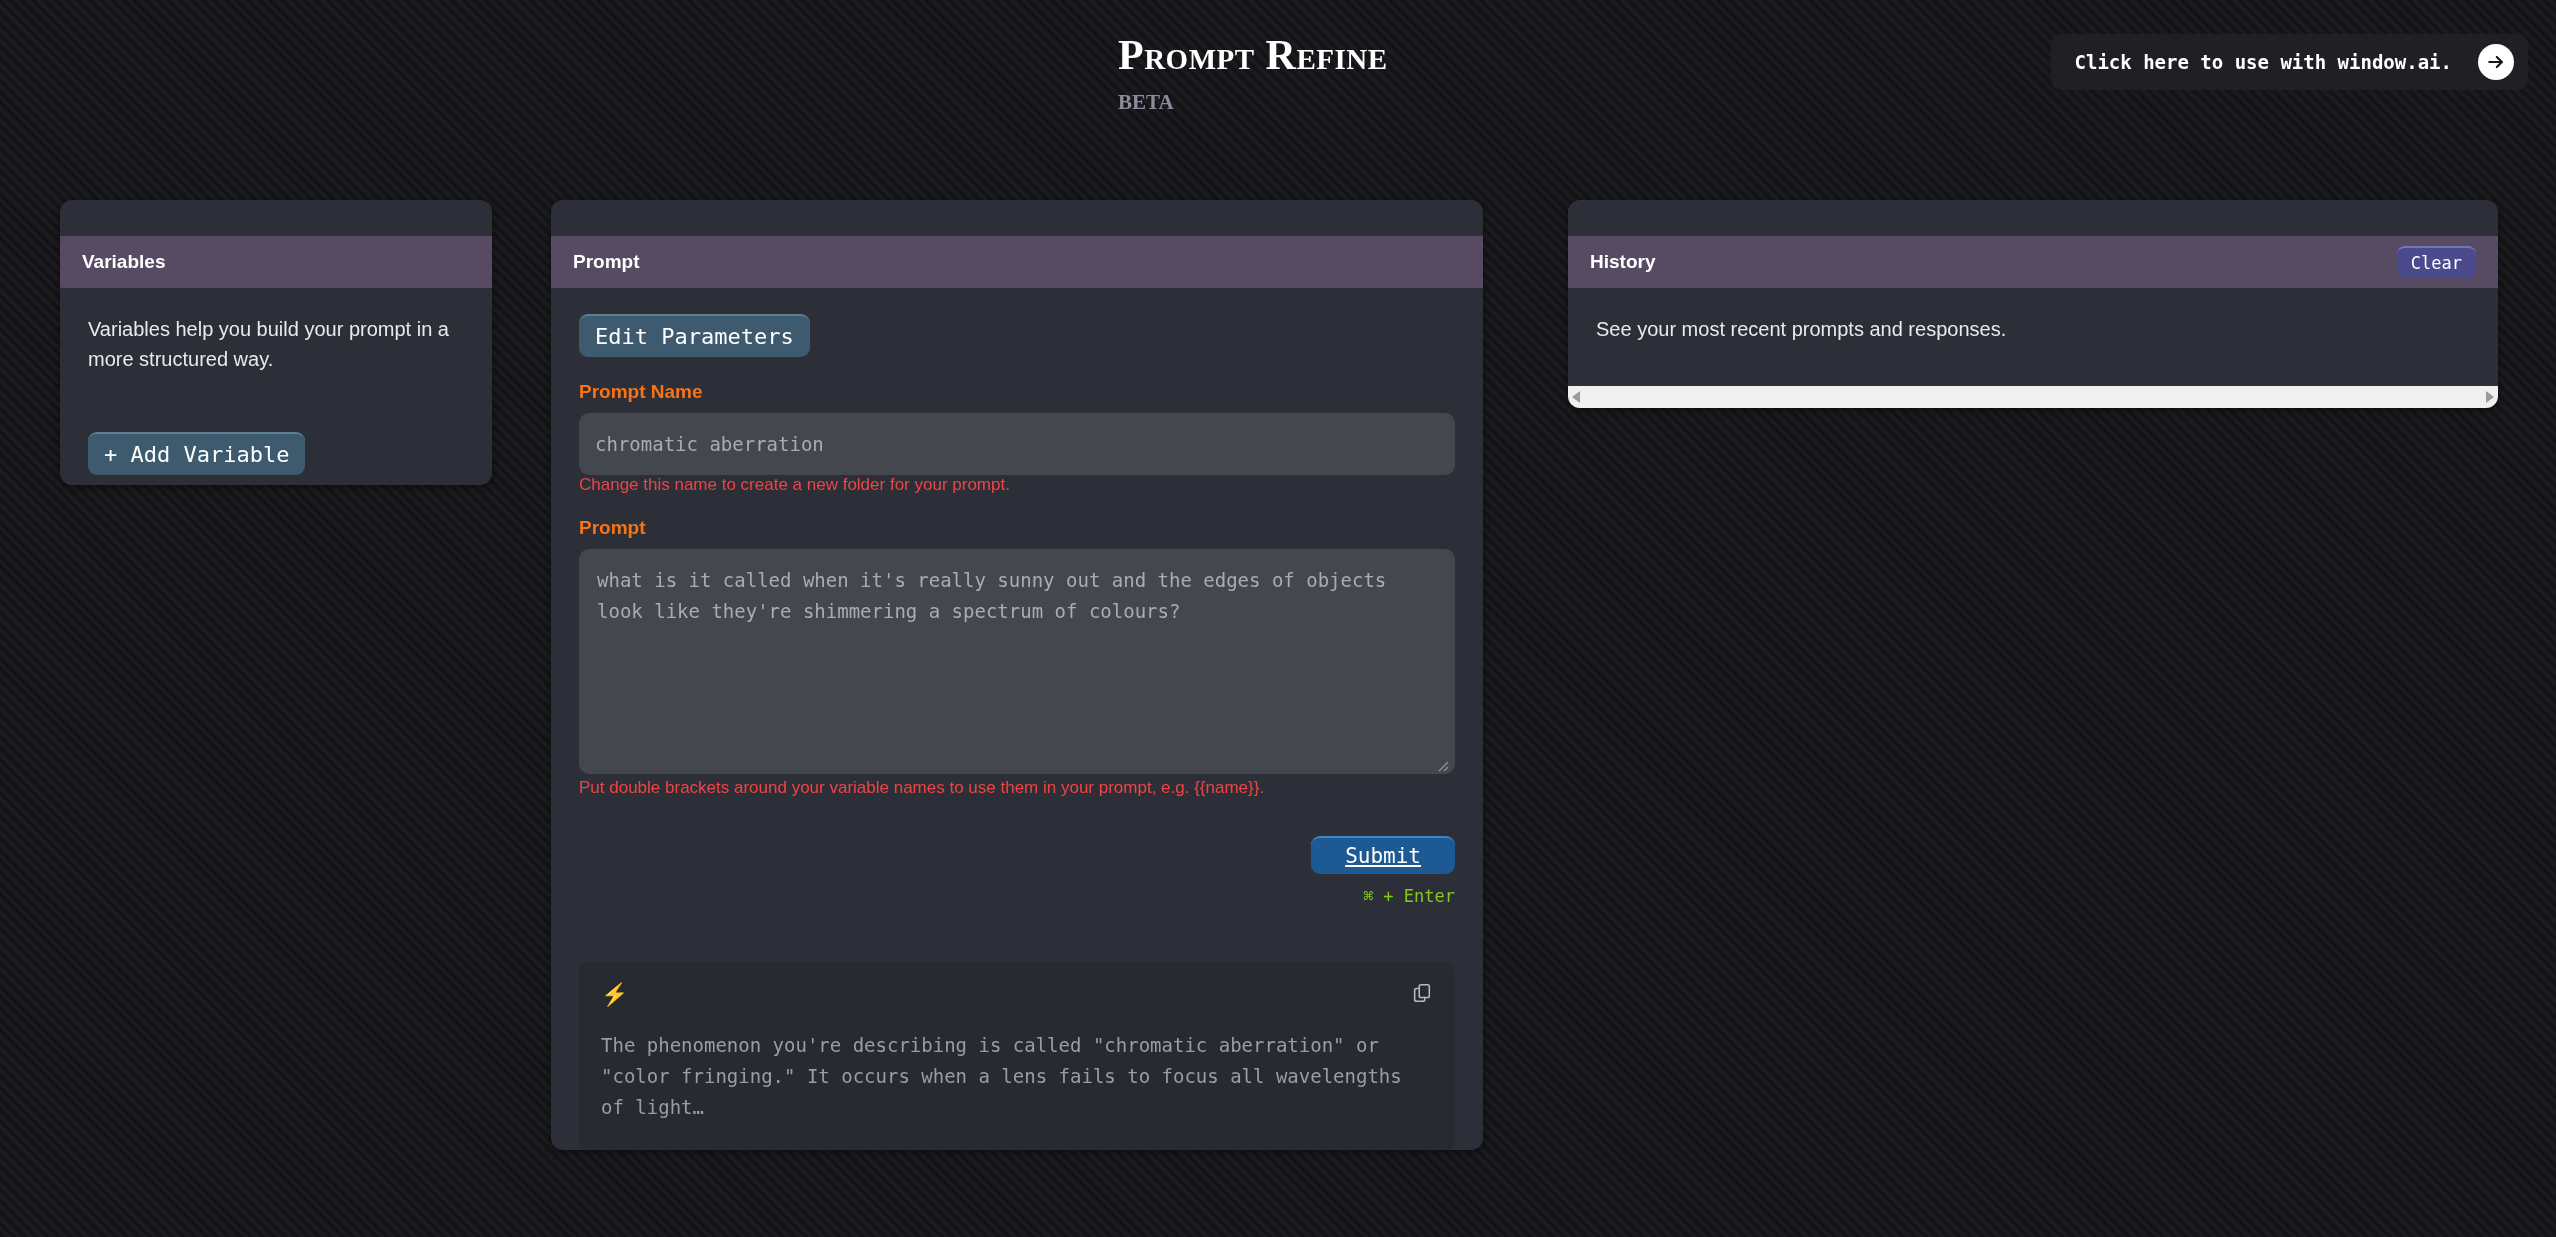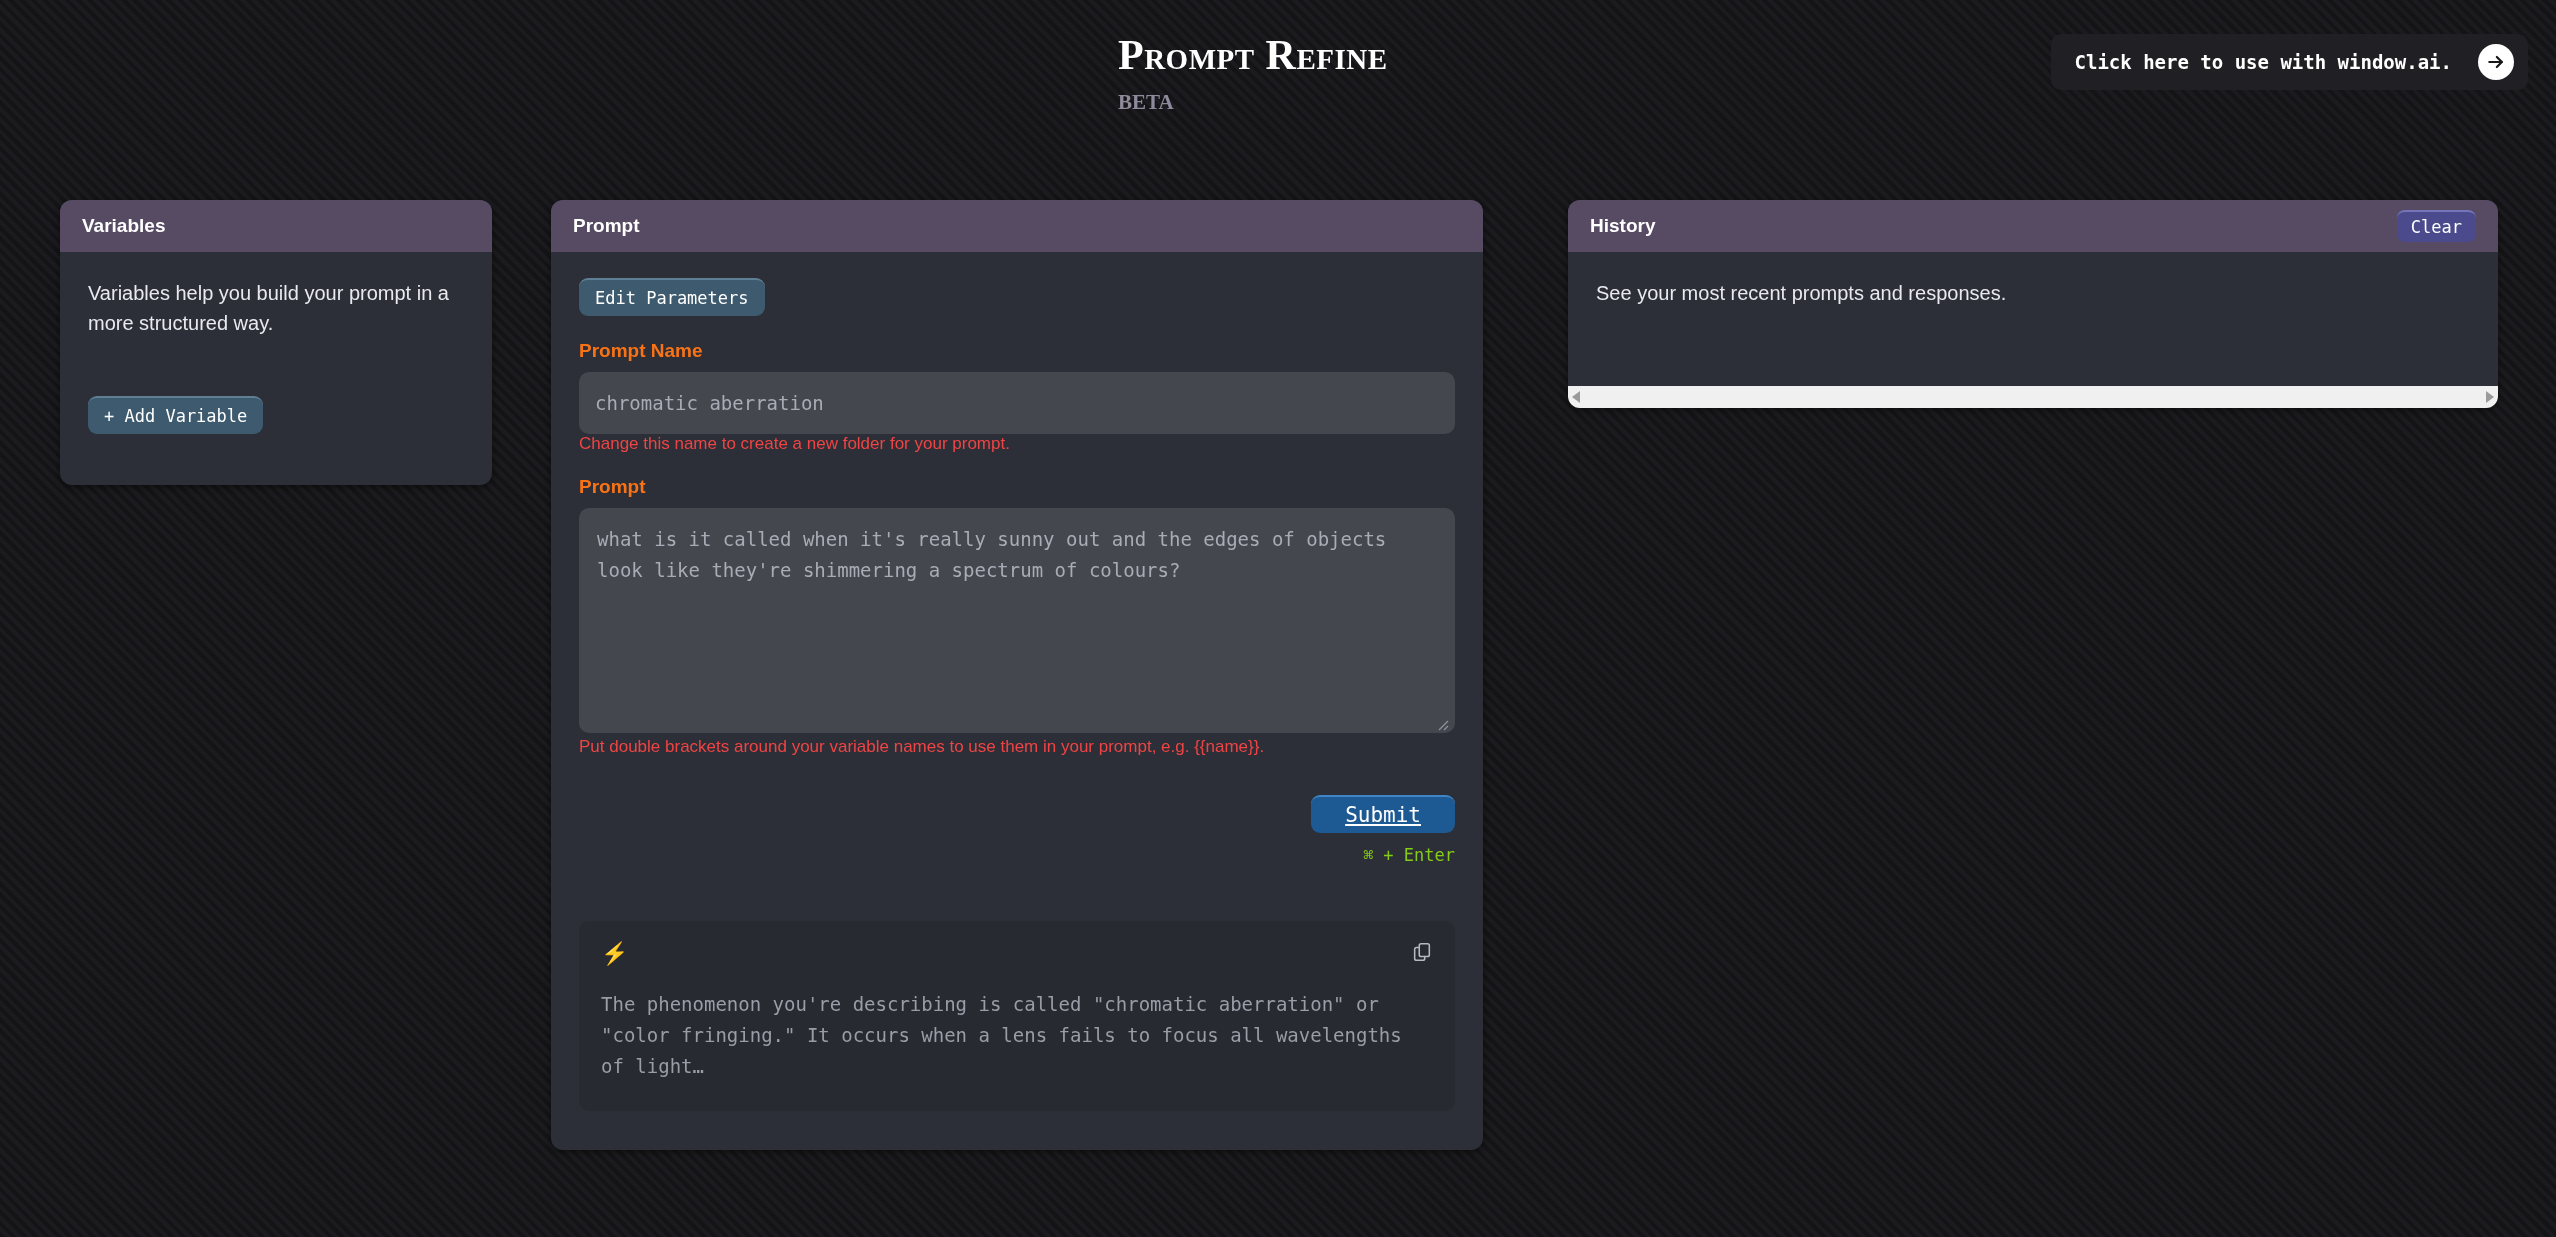--- a/index.html
+++ b/index.html
@@ -113,20 +113,21 @@
     box-shadow: 0 2px 6px rgba(0,0,0,0.45);
   }
 
   .card-header {
     background: #574b63;
     height: 52px;
     display: flex;
     align-items: center;
     justify-content: space-between;
     padding: 0 22px;
+    margin-top: 36px;
   }
 
   .card-header-title {
     font-size: 19px;
     font-weight: bold;
     color: #ffffff;
   }
 
   .card-body {
     padding: 26px 28px 28px 28px;
@@ -149,21 +150,21 @@
   .pill-btn {
     display: inline-flex;
     align-items: center;
     justify-content: center;
     background: #3d5a6e;
     border: none;
     border-top: 2px solid #5f7f94;
     border-radius: 9px;
     padding: 8px 16px;
     font-family: "DejaVu Sans Mono", monospace;
-    font-size: 17px;
+    font-size: 22px;
     color: #ffffff;
     cursor: pointer;
     white-space: nowrap;
   }
 
   #add-variable-btn {
     margin-top: 58px;
   }
 
   

